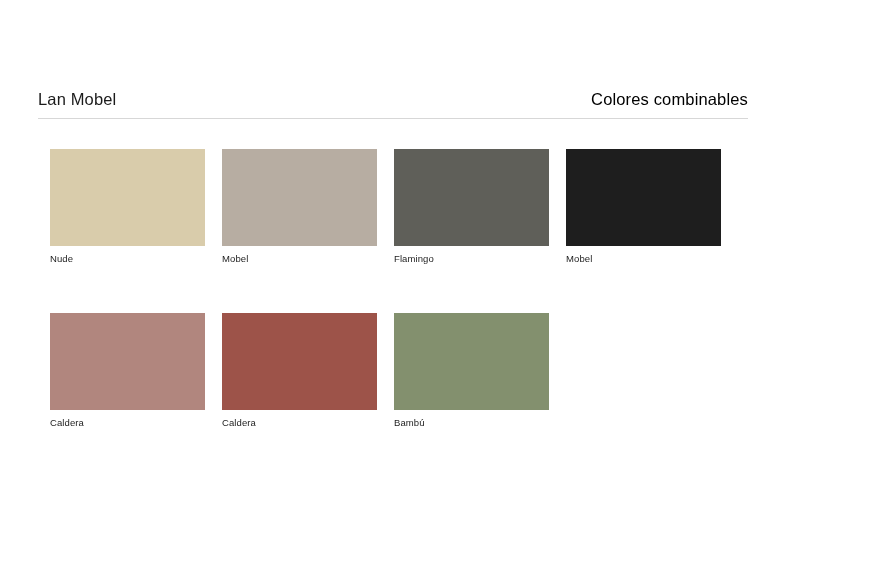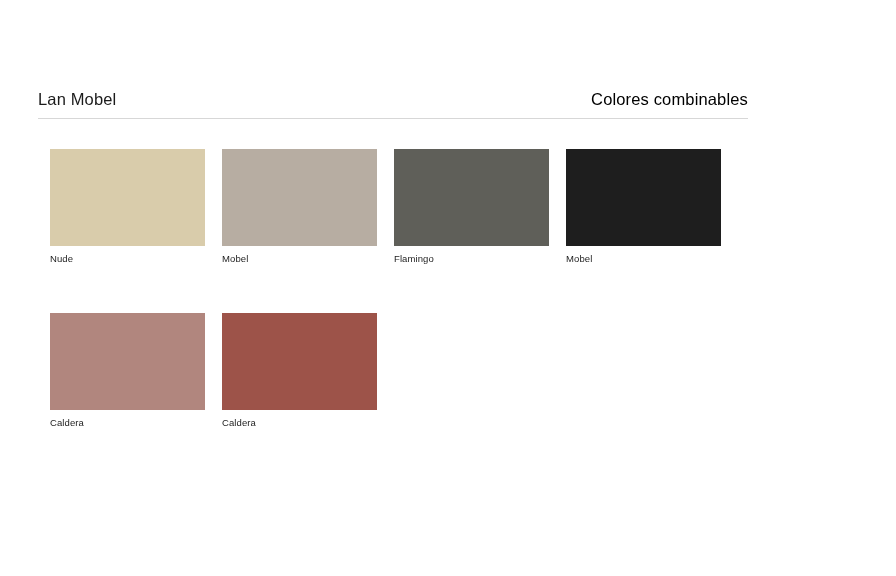--- a/index.html
+++ b/index.html
@@ -119,15 +119,19 @@
         <div class="swatch-label">Mobel</div>
       </div>
       <div class="swatch-cell">
         <div class="swatch-chip" style="background-color: rgb(177, 134, 126);"></div>
         <div class="swatch-label">Caldera</div>
       </div>
       <div class="swatch-cell">
         <div class="swatch-chip" style="background-color: rgb(157, 83, 73);"></div>
         <div class="swatch-label">Caldera</div>
       </div>
+      <div class="swatch-cell">
+        <div class="swatch-chip" style="background-color: rgb(131, 144, 110);"></div>
+        <div class="swatch-label">Bambú</div>
+      </div>
     </div>
 
 </div>
 
 </body></html>

